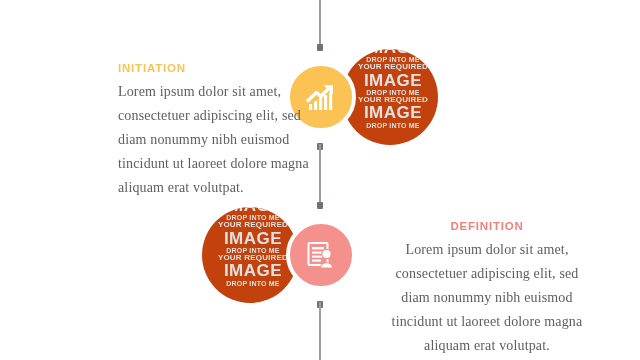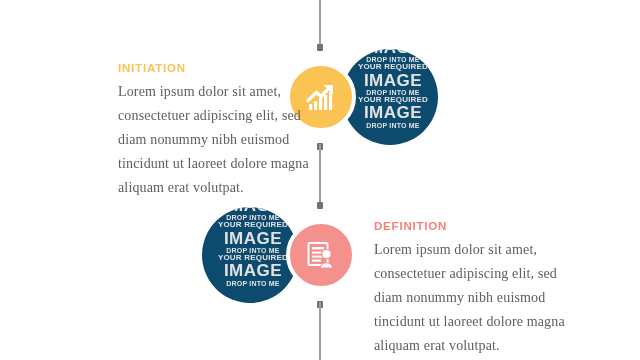--- a/index.html
+++ b/index.html
@@ -46,21 +46,21 @@
   .pin-mid-up    { top: 143px; }
   .pin-mid-low   { top: 202px; }
   .pin-bot-up    { top: 301px; }
 
   
   .img-circle {
     position: absolute;
     width: 96px;
     height: 96px;
     border-radius: 50%;
-    background: #0c4a6e;
+    background: #c2410c;
     overflow: hidden;
   }
   .img-top { left: 342px; top: 49px; }
   .img-bot { left: 202px; top: 207px; }
 
   .wm {
     position: absolute;
     left: -34px;
     top: -10px;
     width: 170px;
@@ -108,23 +108,23 @@
   
   .textblock {
     position: absolute;
     width: 210px;
   }
   .tb-top {
     left: 118px;
     top: 62px;
   }
   .tb-bot {
-    left: 374px;
+    left: 382px;
     top: 220px;
-    text-align: left;
+    text-align: center;
   }
   .heading {
     font-size: 11.5px;
     font-weight: 700;
     letter-spacing: 0.8px;
     margin: 0 0 6px 0;
   }
   .h-top { color: #fbc254; }
   .h-bot { color: #f4807c; }
 

